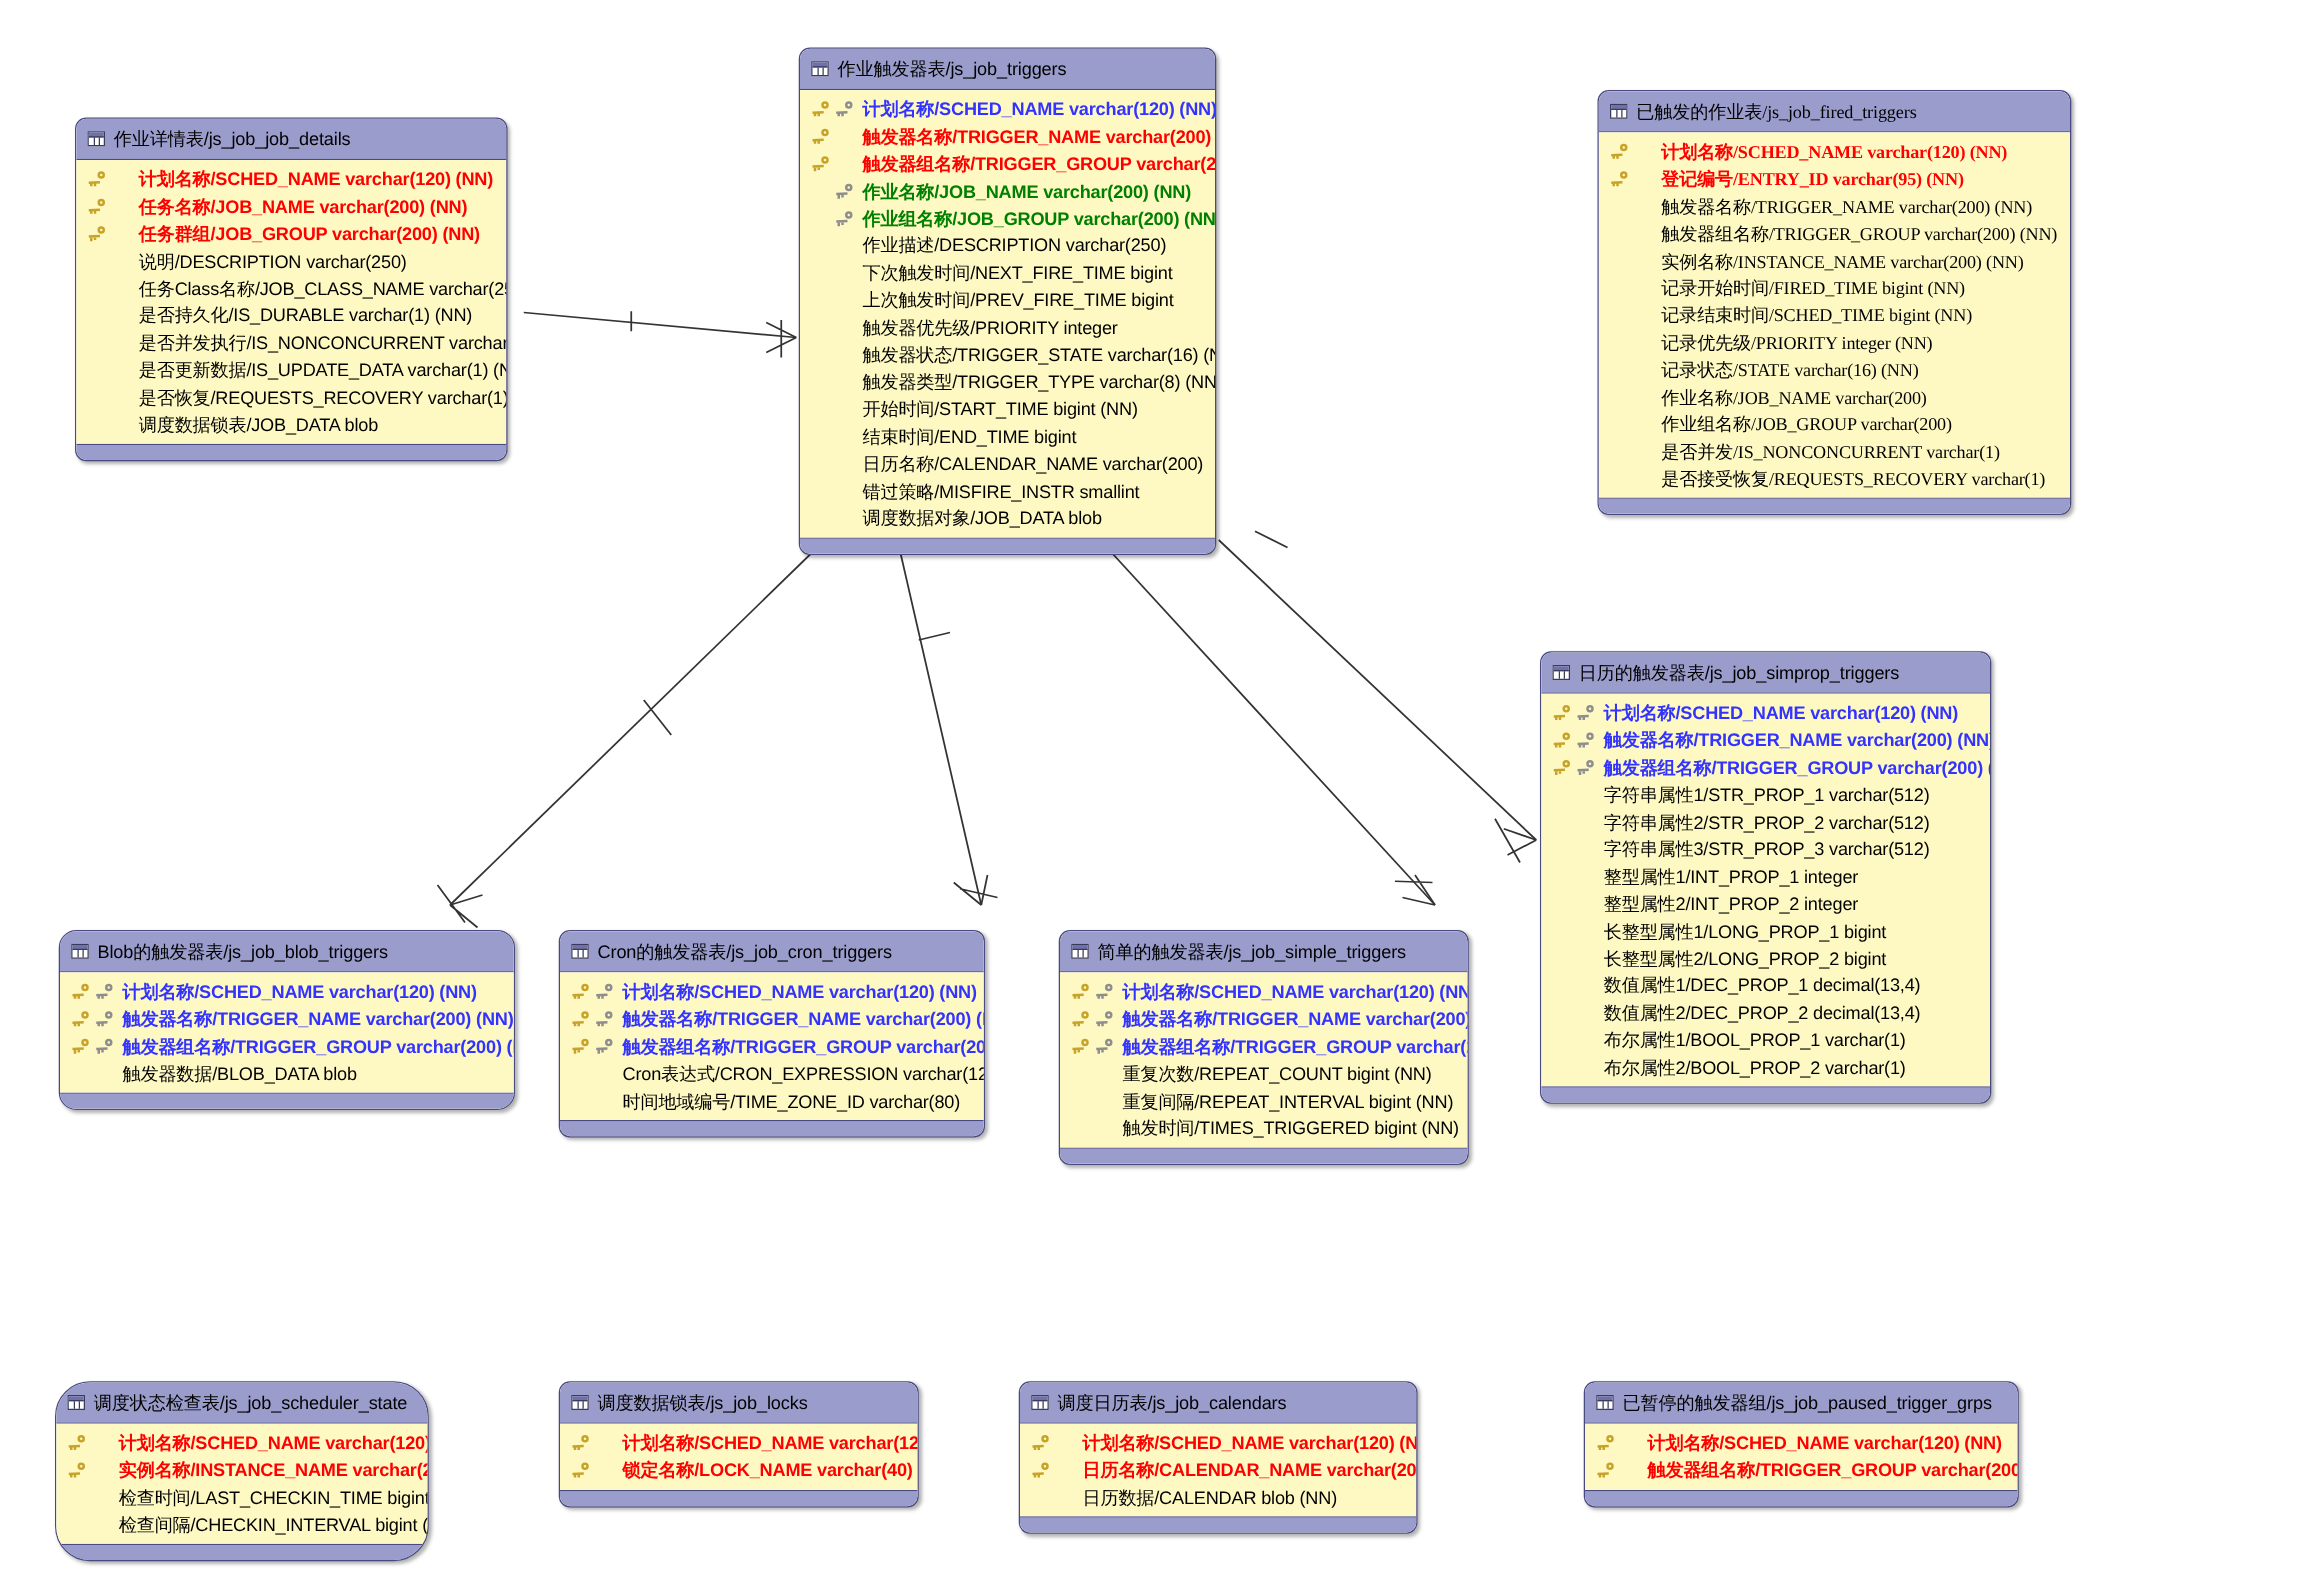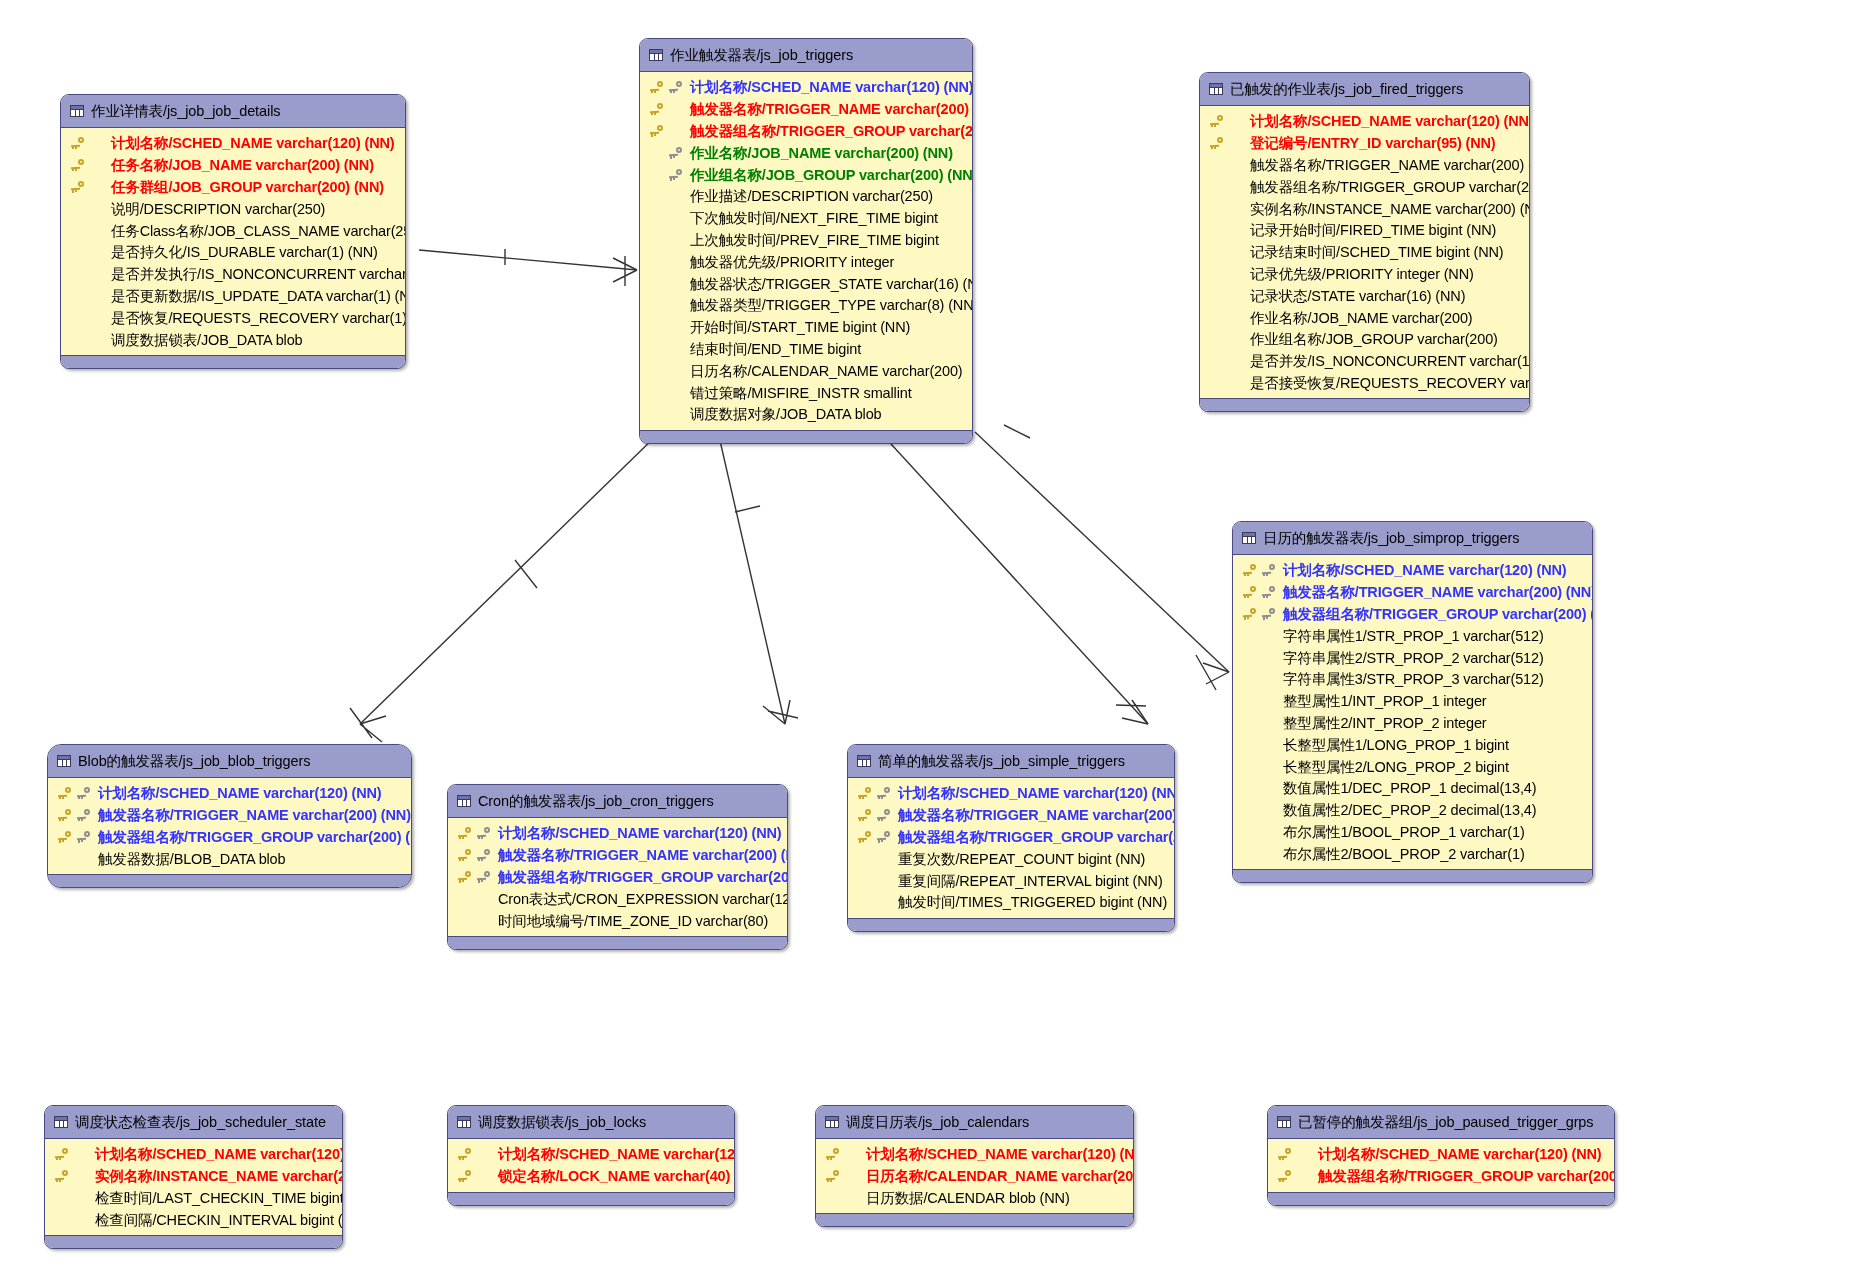--- a/index.html
+++ b/index.html
@@ -397,21 +397,21 @@
             <span class="attr-text">错过策略/MISFIRE_INSTR smallint</span>
           </div>
           <div class="attr plain">
             <span class="keyslot"></span>
             <span class="keyslot"></span>
             <span class="attr-text">调度数据对象/JOB_DATA blob</span>
           </div>
         </div>
         <div class="entity-footer"></div>
       </div>
-      <div class="entity" style="left: 1199px; top: 72px; width: 331px;">
+      <div class="entity" style="left: 1278px; top: 72px; width: 379px; font-family: Liberation Serif, serif;">
         <div class="entity-header">
           <span class="tbl-icon"></span>
           <span class="entity-title">已触发的作业表/js_job_fired_triggers</span>
         </div>
         <div class="entity-body">
           <div class="attr pk">
             <span class="keyslot">
               <span class="key key-gold">
                 <span class="bow"></span>
                 <span class="shaft"></span>
@@ -556,21 +556,21 @@
             <span class="attr-text">触发器组名称/TRIGGER_GROUP varchar(200) (NN)</span>
           </div>
           <div class="attr plain">
             <span class="keyslot"></span>
             <span class="keyslot"></span>
             <span class="attr-text">触发器数据/BLOB_DATA blob</span>
           </div>
         </div>
         <div class="entity-footer"></div>
       </div>
-      <div class="entity" style="left: 447px; top: 744px; width: 341px; margin-top: 40px;">
+      <div class="entity" style="left: 447px; top: 744px; width: 341px;">
         <div class="entity-header">
           <span class="tbl-icon"></span>
           <span class="entity-title">Cron的触发器表/js_job_cron_triggers</span>
         </div>
         <div class="entity-body">
           <div class="attr pkfk">
             <span class="keyslot">
               <span class="key key-gold">
                 <span class="bow"></span>
                 <span class="shaft"></span>
@@ -834,21 +834,21 @@
             <span class="attr-text">布尔属性1/BOOL_PROP_1 varchar(1)</span>
           </div>
           <div class="attr plain">
             <span class="keyslot"></span>
             <span class="keyslot"></span>
             <span class="attr-text">布尔属性2/BOOL_PROP_2 varchar(1)</span>
           </div>
         </div>
         <div class="entity-footer"></div>
       </div>
-      <div class="entity" style="left: 44px; top: 1105px; width: 299px;">
+      <div class="entity" style="left: 44px; top: 1105px; width: 299px; border-radius: 28px;">
         <div class="entity-header">
           <span class="tbl-icon"></span>
           <span class="entity-title">调度状态检查表/js_job_scheduler_state</span>
         </div>
         <div class="entity-body">
           <div class="attr pk">
             <span class="keyslot">
               <span class="key key-gold">
                 <span class="bow"></span>
                 <span class="shaft"></span>

